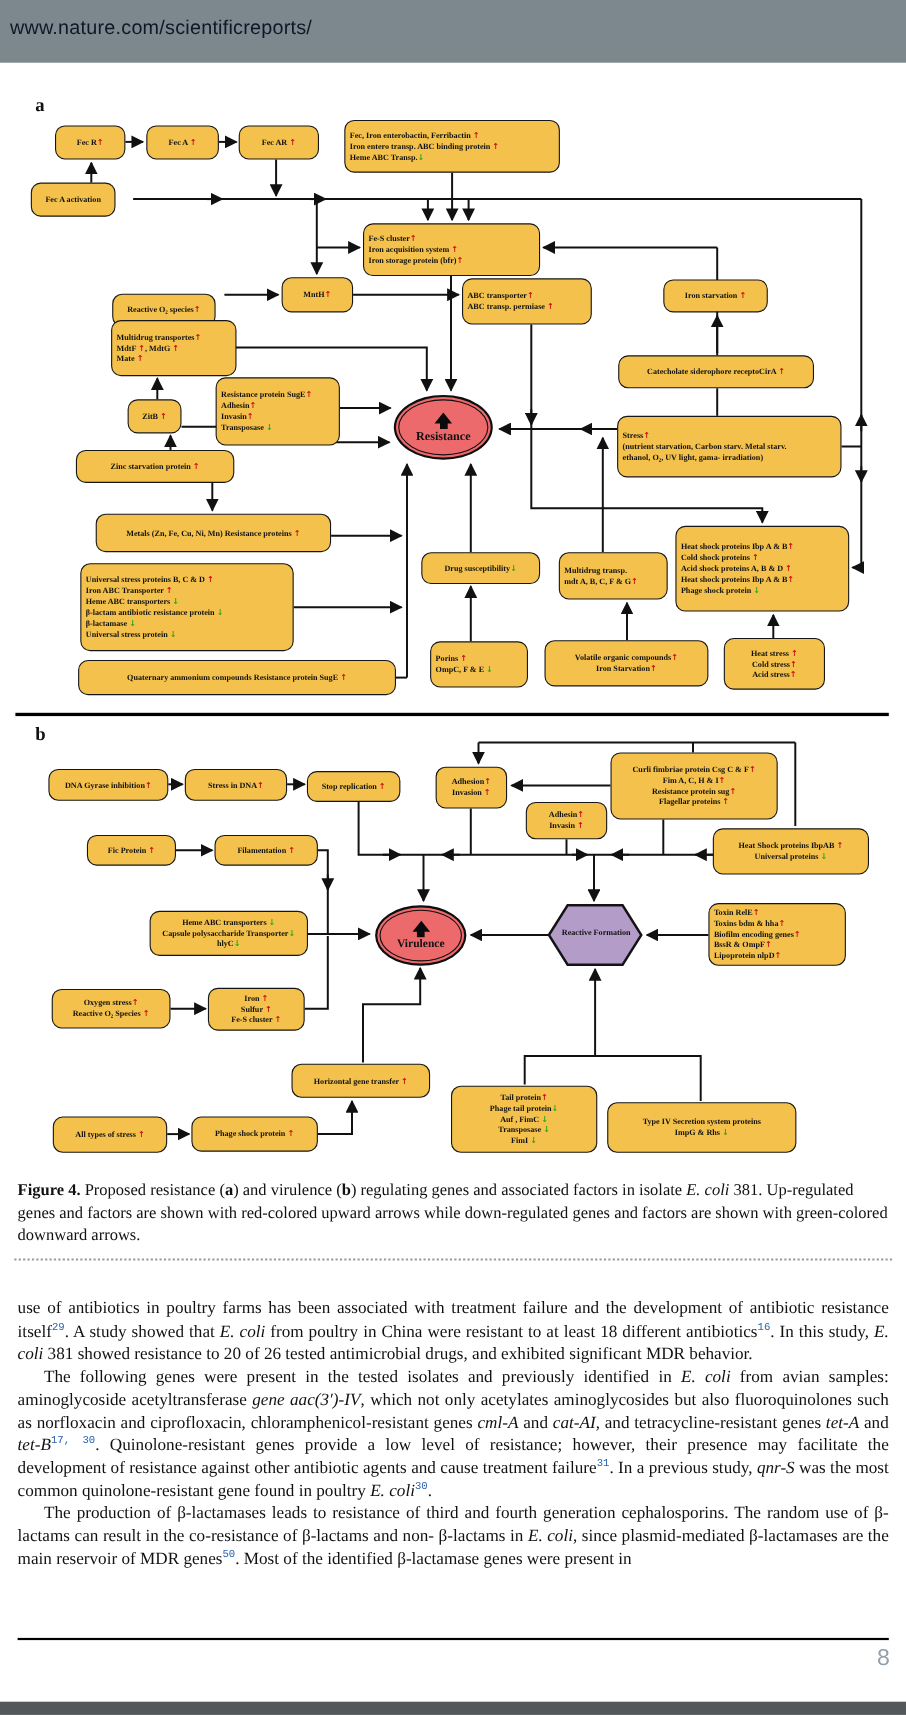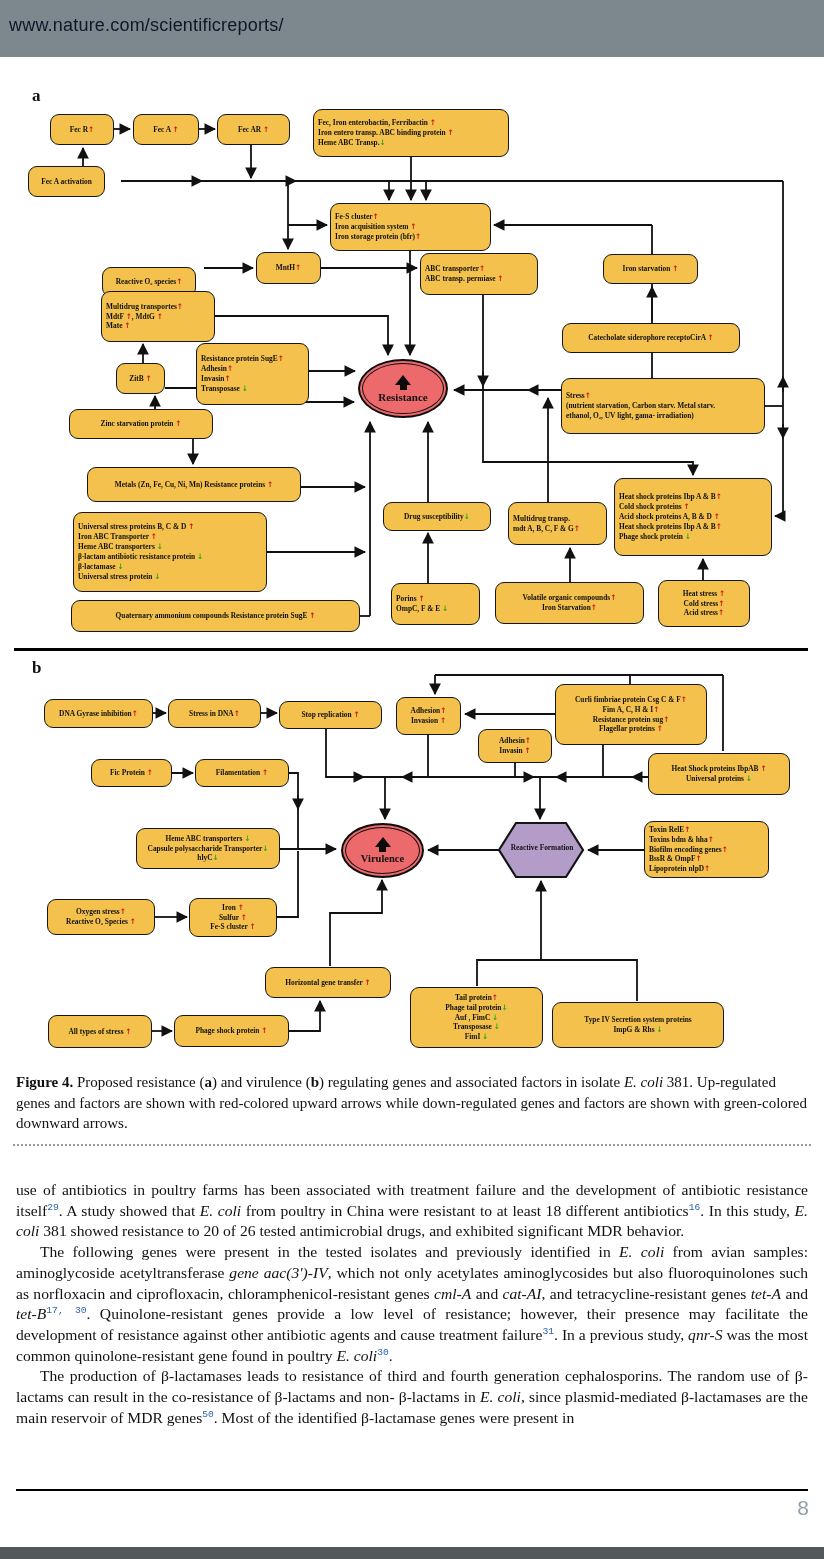--- a/index.html
+++ b/index.html
@@ -217,36 +217,36 @@
           <div>Quaternary ammonium compounds Resistance protein SugE <span class="up">↑</span></div>
         </div>
       </div>
     <div id="nodes-b">
         <div class="node" style="left: 44px; top: 699px; width: 109px; height: 29px;">
           <div>DNA Gyrase inhibition<span class="up">↑</span></div>
         </div>
         <div class="node" style="left: 168px; top: 699px; width: 93px; height: 29px;">
           <div>Stress in DNA<span class="up">↑</span></div>
         </div>
-        <div class="node" style="left: 279px; top: 701px; width: 103px; height: 28px;">
+        <div class="node" style="left: 279px; top: 701px; width: 85px; height: 28px;">
           <div>Stop replication <span class="up">↑</span></div>
         </div>
         <div class="node" style="left: 396px; top: 697px; width: 65px; height: 38px;">
           <div>Adhesion<span class="up">↑</span><br>Invasion <span class="up">↑</span></div>
         </div>
         <div class="node" style="left: 555px; top: 684px; width: 152px; height: 61px;">
           <div>Curli fimbriae protein Csg C &amp; F<span class="up">↑</span><br>Fim A, C, H &amp; I<span class="up">↑</span><br>Resistance protein sug<span class="up">↑</span><br>Flagellar proteins <span class="up">↑</span></div>
         </div>
         <div class="node" style="left: 478px; top: 729px; width: 74px; height: 34px;">
           <div>Adhesin<span class="up">↑</span><br>Invasin <span class="up">↑</span></div>
         </div>
         <div class="node" style="left: 648px; top: 753px; width: 142px; height: 42px;">
           <div>Heat Shock proteins IbpAB <span class="up">↑</span><br>Universal proteins <span class="dn">↓</span></div>
         </div>
-        <div class="node" style="left: 79px; top: 759px; width: 81px; height: 28px; margin-left: 12px;">
+        <div class="node" style="left: 79px; top: 759px; width: 81px; height: 28px;">
           <div>Fic Protein <span class="up">↑</span></div>
         </div>
         <div class="node" style="left: 195px; top: 759px; width: 94px; height: 28px;">
           <div>Filamentation <span class="up">↑</span></div>
         </div>
         <div class="node" style="left: 136px; top: 828px; width: 144px; height: 41px;">
           <div>Heme ABC transporters <span class="dn">↓</span><br>Capsule polysaccharide Transporter<span class="dn">↓</span><br>hlyC<span class="dn">↓</span></div>
         </div>
         <div class="node left" style="left: 644px; top: 821px; width: 125px; height: 57px;">
           <div>Toxin RelE<span class="up">↑</span><br>Toxins bdm &amp; hha<span class="up">↑</span><br>Biofilm encoding genes<span class="up">↑</span><br>BssR &amp; OmpF<span class="up">↑</span><br>Lipoprotein nlpD<span class="up">↑</span></div>

